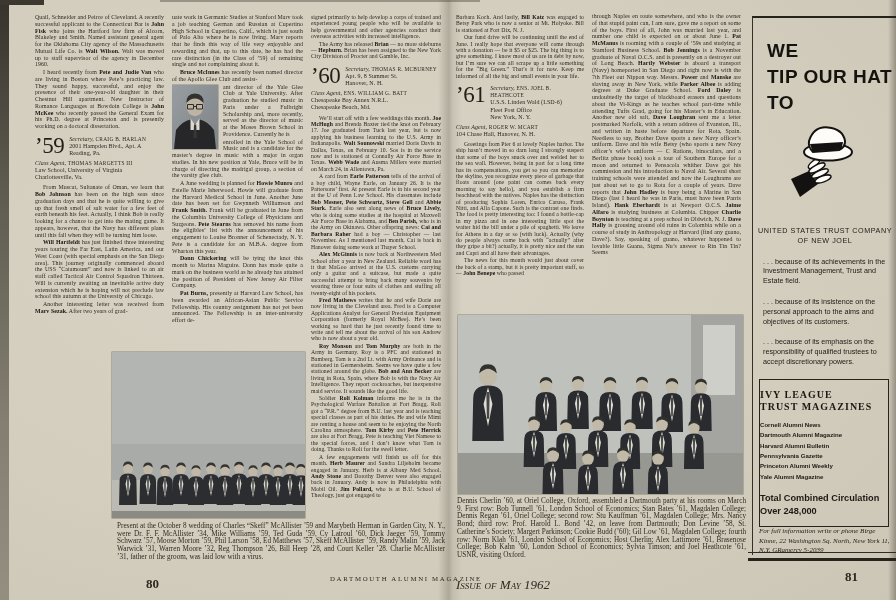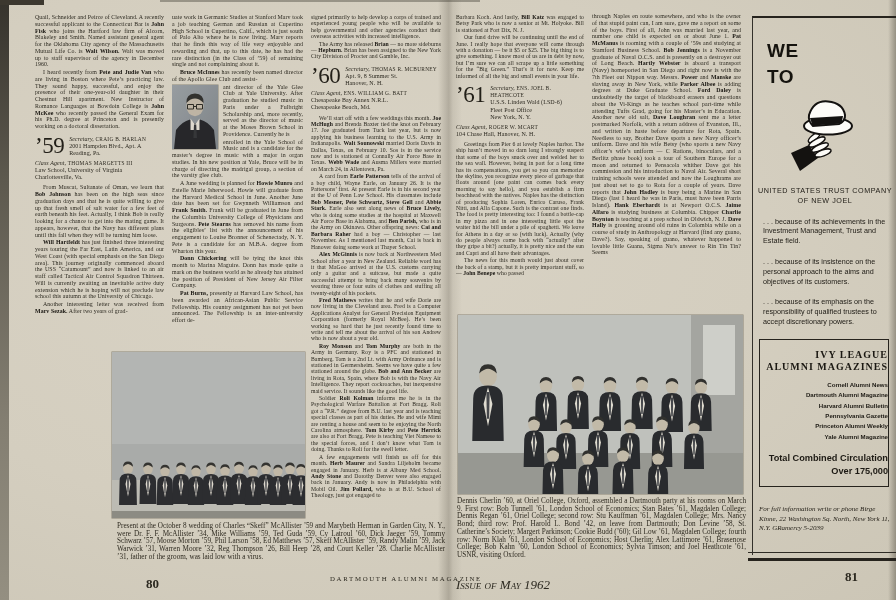--- a/index.html
+++ b/index.html
@@ -39,29 +39,29 @@
   .folio{position:absolute;font-size:13px;color:#2c2920;font-weight:bold;}
   .dam{position:absolute;font-size:6.8px;letter-spacing:1.7px;color:#2c2920;}
   .issue{position:absolute;font-size:13px;font-style:italic;font-variant:small-caps;color:#2c2920;}
   
   .ad{position:absolute;left:752px;top:16px;width:144px;height:537px;
       border-left:1.5px solid #33302a;border-top:2px solid #26231d;
       font-family:"Liberation Sans", sans-serif;color:#1d1a14;}
   .ad-headline{margin:20px 0 0 14px;font-weight:bold;font-size:19px;line-height:26px;
       letter-spacing:.5px;color:#15130e;}
   .ad-hat{margin:5px 0 0 34px;width:70px;height:80px;}
-  .ad-company{margin-top:11px;text-align:center;font-size:7.2px;line-height:9.8px;letter-spacing:.55px;}
+  .ad-company{margin-top:25px;text-align:center;font-size:7.2px;line-height:9.8px;letter-spacing:.55px;}
   .ad-reason{margin:11px 6px 0 10px;font-size:7.2px;line-height:9.8px;}
-  .ivy-box{margin:12px 0 0 6px;width:130px;border:1px solid #26231d;padding:9px 0;text-align:right;box-sizing:border-box;}
+  .ivy-box{margin:12px 0 0 6px;width:130px;border:1px solid #26231d;padding:9px 0;text-align:left;box-sizing:border-box;}
   .ivy-title{font-family:"Liberation Serif",serif;font-weight:bold;font-size:10px;line-height:12.5px;
       letter-spacing:1px;color:#1b1812;}
   .mags{margin-top:6px;}
   .mag{font-size:6.1px;line-height:10.4px;font-weight:bold;}
   .circ{margin-top:10px;font-weight:bold;font-size:9.2px;line-height:12.5px;}
-  .ad-contact{margin:18px 4px 0 6px;font-family:"Liberation Serif",serif;font-style:italic;
+  .ad-contact{margin:0 4px 0 6px;font-family:"Liberation Serif",serif;font-style:italic;
       font-size:7px;line-height:9.6px;color:#27231b;}
   .rule-b1{position:absolute;left:748px;top:552px;width:148px;height:1px;background:#2e2b24;}
   .rule-b2{position:absolute;left:748px;top:558px;width:148px;height:3px;background:#26231d;}
 </style>
 </head>
 <body>
 
 <div class="strip-left"></div>
 <div class="mark-corner"></div>
 <div class="mark-top"></div>
@@ -237,20 +237,21 @@
 <div class="caption" style="left:457px;top:498px;width:289px;">Dennis Cherlin ’60, at Oriel College, Oxford, assembled a Dartmouth party at his rooms on March 9. First row: Bob Tunnell ’61, London School of Economics; Stan Bates ’61, Magdalen College; Dennis Regan ’61, Oriel College; second row: Stu Kauffman ’61, Magdalen College; Mrs. Nancy Bond; third row: Prof. Harold L. Bond ’42, on leave from Dartmouth; Don Levine ’58, St. Catherine’s Society; Margert Parkinson; Cookie Budd (’60); Gil Low ’61, Magdalen College; fourth row: Norm Klah ’61, London School of Economics; Host Cherlin; Alex Lattimore ’61, Brasenose College; Bob Kahn ’60, London School of Economics; Sylvia Timson; and Joel Heathcote ’61, USNR, visiting Oxford.</div>
 
 <div class="issue" style="left:456px;top:577px;">Issue of May 1962</div>
 <div class="folio" style="left:845px;top:569px;">81</div>
 <div class="rule-b1"></div>
 <div class="rule-b2"></div>
 
 <div class="ad">
   <div class="ad-headline">
     <div>WE</div>
+    <div>TIP OUR HAT</div>
     <div>TO</div>
   </div>
   <div class="ad-hat">
     <svg width="70" height="80" viewBox="0 0 70 80">
       <polygon points="4,58 22,50 31,63 13,76" fill="#141210"></polygon>
       <ellipse cx="27" cy="42.5" rx="7" ry="2.7" fill="#fdfcf8" stroke="#141210" stroke-width="1.4" transform="rotate(-40 27 42.5)"></ellipse>
       <ellipse cx="41" cy="31" rx="24" ry="8.6" fill="#fdfcf8" stroke="#141210" stroke-width="2"></ellipse>
       <path d="M22,20 Q27,5 41,6.5 Q56,8 58,20 Q58.5,26 52,29 L26,31 Q21,26 22,20 Z" fill="#fdfcf8" stroke="#141210" stroke-width="2"></path>
       <path d="M23,23 L56,21 L54.5,28.5 L25.5,30.5 Z" fill="#141210"></path>
       <ellipse cx="30" cy="47" rx="9" ry="3" fill="#fdfcf8" stroke="#141210" stroke-width="1.4" transform="rotate(-28 30 47)"></ellipse>
@@ -261,29 +262,29 @@
   <div class="ad-company">
     <div>UNITED STATES TRUST COMPANY</div>
     <div>OF NEW JOEL</div>
   </div>
   <p class="ad-reason">. . . because of its achievements in the Investment Management, Trust and Estate field.</p>
   <p class="ad-reason">. . . because of its insistence on the personal approach to the aims and objectives of its customers.</p>
   <p class="ad-reason">. . . because of its emphasis on the responsibility of qualified trustees to accept discretionary powers.</p>
   <div class="ivy-box">
     <div class="ivy-title">
       <div>IVY LEAGUE</div>
-      <div>ALUMNI MAGAZINES</div>
+      <div>TRUST MAGAZINES</div>
     </div>
     <div class="mags">
       <div class="mag">Cornell Alumni News</div>
       <div class="mag">Dartmouth Alumni Magazine</div>
       <div class="mag">Harvard Alumni Bulletin</div>
       <div class="mag">Pennsylvania Gazette</div>
       <div class="mag">Princeton Alumni Weekly</div>
       <div class="mag">Yale Alumni Magazine</div>
     </div>
     <div class="circ">
       <div>Total Combined Circulation</div>
-      <div>Over 175,000</div>
+      <div>Over 248,000</div>
     </div>
   </div>
   <p class="ad-contact">For full information write or phone Birge Kinne, 22 Washington Sq. North, New York 11, N.Y. GRamercy 5-2039</p>
 </div>
 
 </body></html>

